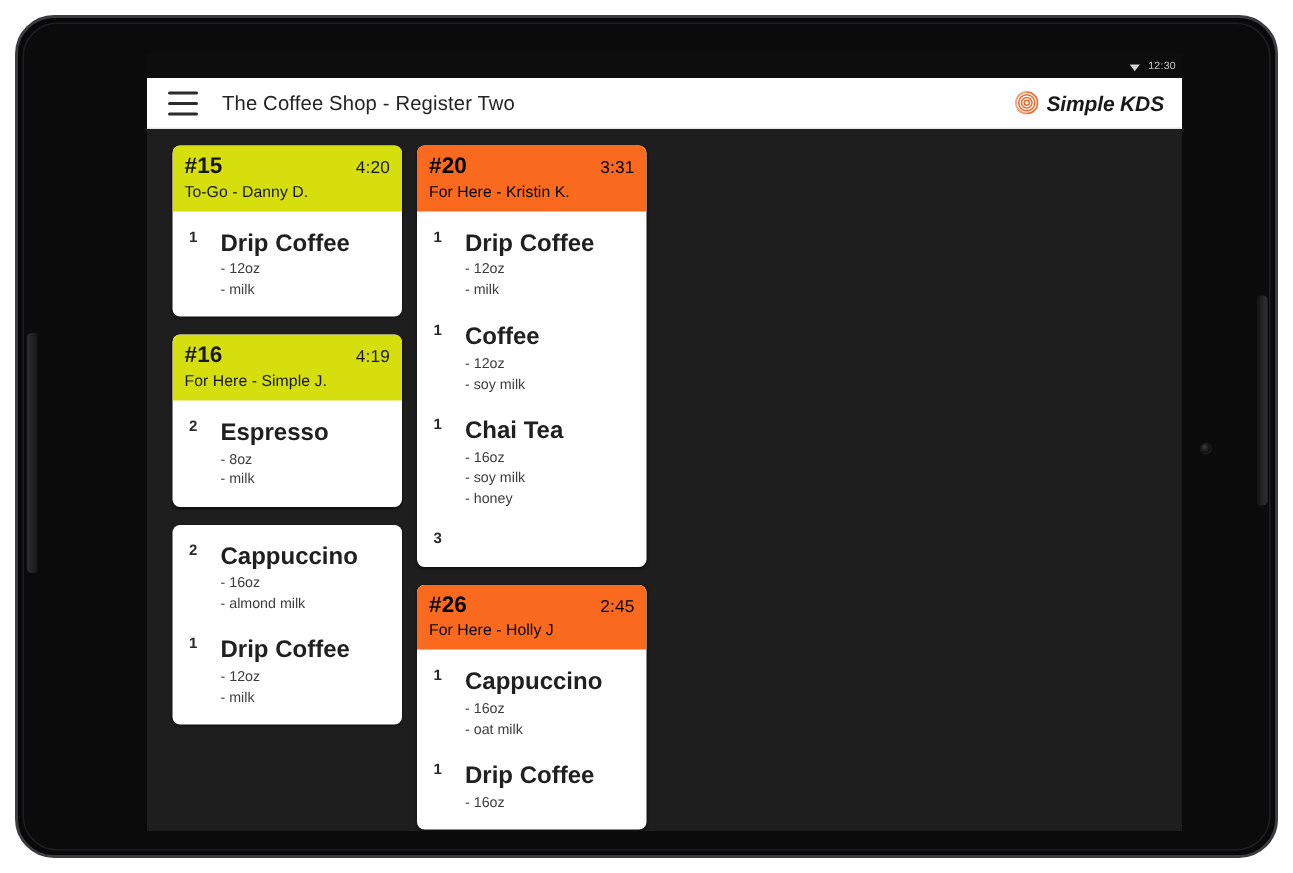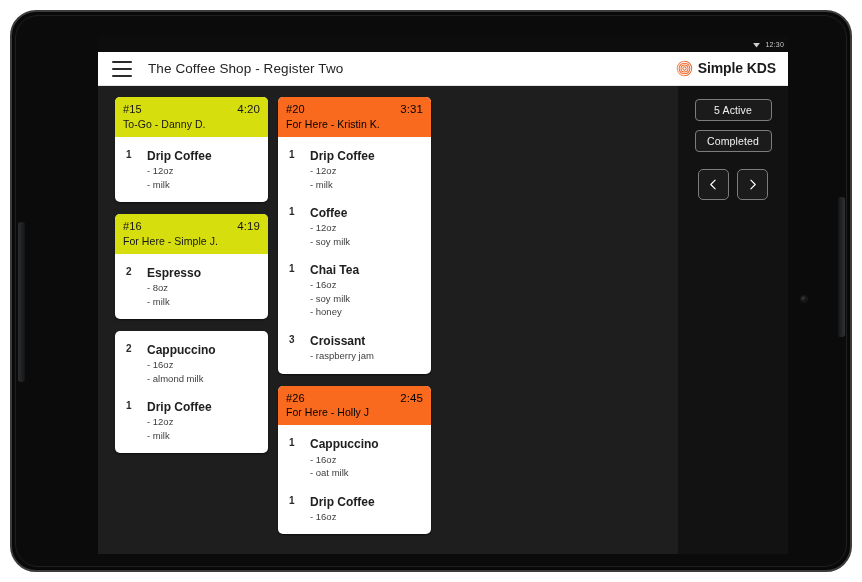--- a/index.html
+++ b/index.html
@@ -116,22 +116,23 @@
   }
   #app-title {
     font-size: 13.5px;
     color: #242424;
     letter-spacing: .1px;
     white-space: nowrap;
   }
   #brand {
     margin-left: auto;
     display: flex;
-    align-items: flex-start;
+    align-items: center;
     gap: 5px;
+    font-style: italic;
   }
   #brand-mark { width: 17px; height: 17px; display: block; }
   #brand-name {
     font-size: 14px;
     font-weight: bold;
     color: #1a1a1a;
     letter-spacing: -.1px;
     white-space: nowrap;
   }
 
@@ -169,39 +170,39 @@
     padding: 5px 8px 6px 8px;
     line-height: 1.25;
   }
   .card-header.yellow { background: #d6de0e; color: #161616; }
   .card-header.orange { background: #f96a1e; color: #000000; }
   .header-row-top {
     display: flex;
     align-items: baseline;
     justify-content: space-between;
   }
-  .order-number { font-size: 11px; font-weight: normal; letter-spacing: .1px; }
+  .order-number { font-size: 15px; font-weight: bold; letter-spacing: .1px; }
   .order-timer  { font-size: 11.5px; font-weight: normal; letter-spacing: .1px; }
   .order-customer { font-size: 10.5px; margin-top: 1px; letter-spacing: .05px; }
 
   .card-items { padding: 8px 8px 11px 8px; }
   .order-item { display: flex; padding: 3px 0 0 0; }
   .order-item + .order-item { margin-top: 11px; }
   .item-qty {
     width: 24px;
     flex: 0 0 24px;
     font-size: 10px;
     font-weight: bold;
     color: #2a2a2a;
     padding-left: 3px;
     line-height: 1.35;
   }
   .item-detail { flex: 1; }
   .item-name {
-    font-size: 12px;
+    font-size: 16px;
     font-weight: bold;
     color: #202020;
     line-height: 1.35;
   }
   .item-mod {
     font-size: 9.5px;
     color: #3d3d3d;
     line-height: 1.42;
     white-space: nowrap;
   }
@@ -382,24 +383,20 @@
                   <div class="item-qty">1</div>
                   <div class="item-detail">
                     <div class="item-name">Chai Tea</div>
                     <div class="item-mod">- 16oz</div>
                     <div class="item-mod">- soy milk</div>
                     <div class="item-mod">- honey</div>
                   </div>
                 </div>
                 <div class="order-item">
                   <div class="item-qty">3</div>
-                  <div class="item-detail">
-                    <div class="item-name">Croissant</div>
-                    <div class="item-mod">- raspberry jam</div>
-                  </div>
                 </div>
               </div>
             </div>
             <div class="order-card">
               <div class="card-header orange">
                 <div class="header-row-top">
                   <span class="order-number">#26</span>
                   <span class="order-timer">2:45</span>
                 </div>
                 <div class="order-customer">For Here - Holly J</div>
@@ -418,32 +415,16 @@
                   <div class="item-detail">
                     <div class="item-name">Drip Coffee</div>
                     <div class="item-mod">- 16oz</div>
                   </div>
                 </div>
               </div>
             </div>
           </div>
         </div>
 
-      <div id="control-rail">
-        <div class="rail-button">5 Active</div>
-        <div class="rail-button">Completed</div>
-        <div id="pager">
-          <div class="pager-button">
-            <svg width="13" height="13" viewBox="0 0 24 24">
-              <path d="M15 4 L7 12 L15 20" fill="none" stroke="#ffffff" stroke-width="2.2" stroke-linecap="round" stroke-linejoin="round"></path>
-            </svg>
-          </div>
-          <div class="pager-button">
-            <svg width="13" height="13" viewBox="0 0 24 24">
-              <path d="M9 4 L17 12 L9 20" fill="none" stroke="#ffffff" stroke-width="2.2" stroke-linecap="round" stroke-linejoin="round"></path>
-            </svg>
-          </div>
-        </div>
-      </div>
 
     </div>
   </div>
 </div>
 
 </body></html>

